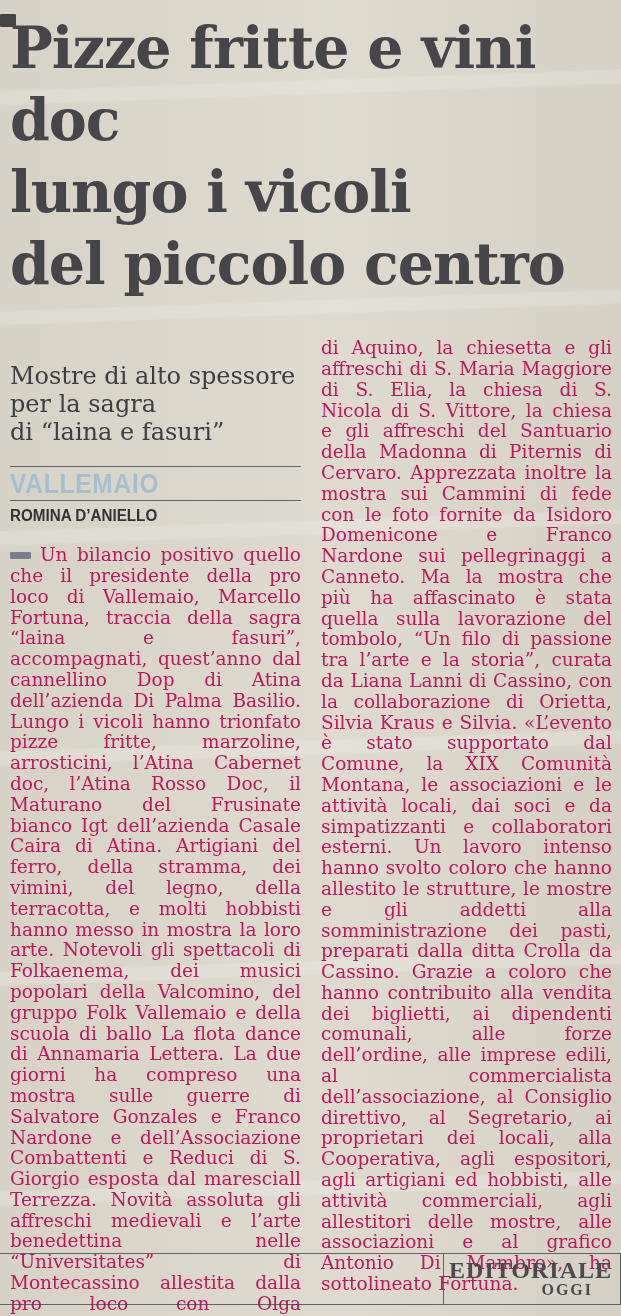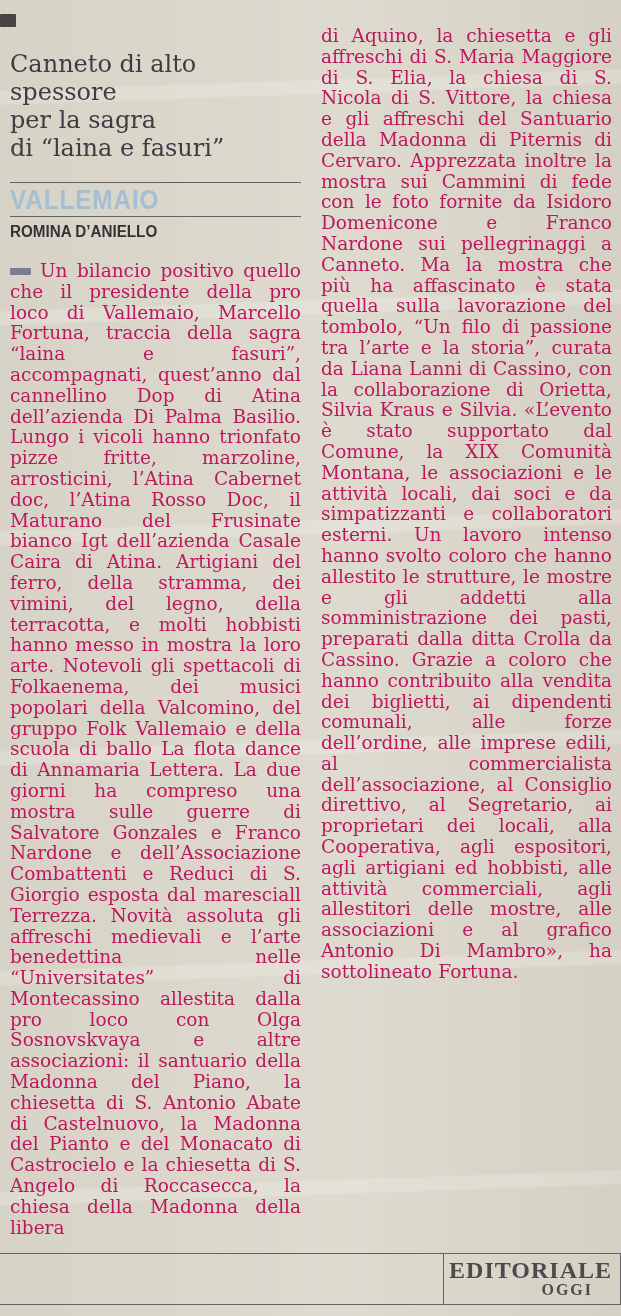--- a/index.html
+++ b/index.html
@@ -87,25 +87,28 @@
   }
 </style>
 </head>
 <body>
 
 <div class="paper-texture"></div>
 <div class="scan-artifact"></div>
 
 <div class="article">
 
+  <h1 class="headline">Pizze fritte e vini doc
+lungo i vicoli
+del piccolo centro</h1>
 
   <div class="columns">
 
     <div class="col">
-      <p class="standfirst">Canneto di alto spessore
+      <p class="standfirst">Mostre di alto spessore
 per la sagra
 di “laina e fasuri”</p>
       <hr class="rule">
       <div class="kicker">VALLEMAIO</div>
       <hr class="rule">
       <div class="byline">ROMINA D’ANIELLO</div>
       <p class="bodytext col1-body"><span class="lead-bullet"></span><span>Un bilancio positivo quello che il presidente della pro loco di Vallemaio, Marcello Fortuna, traccia della sagra “laina e fasuri”, accompagnati, quest’anno dal cannellino Dop di Atina dell’azienda Di Palma Basilio. Lungo i vicoli hanno trionfato pizze fritte, marzoline, arrosticini, l’Atina Cabernet doc, l’Atina Rosso Doc, il Maturano del Frusinate bianco Igt dell’azienda Casale Caira di Atina. Artigiani del ferro, della stramma, dei vimini, del legno, della terracotta, e molti hobbisti hanno messo in mostra la loro arte. Notevoli gli spettacoli di Folkaenema, dei musici popolari della Valcomino, del gruppo Folk Vallemaio e della scuola di ballo La flota dance di Annamaria Lettera. La due giorni ha compreso una mostra sulle guerre di Salvatore Gonzales e Franco Nardone e dell’Associazione Combattenti e Reduci di S. Giorgio esposta dal maresciall Terrezza. Novità assoluta gli affreschi medievali e l’arte benedettina nelle “Universitates” di Montecassino allestita dalla pro loco con Olga Sosnovskvaya e altre associazioni: il santuario della Madonna del Piano, la chiesetta di S. Antonio Abate di Castelnuovo, la Madonna del Pianto e del Monacato di Castrocielo e la chiesetta di S. Angelo di Roccasecca, la chiesa della Madonna della libera</span></p>
     </div>
 
     <div class="col">

